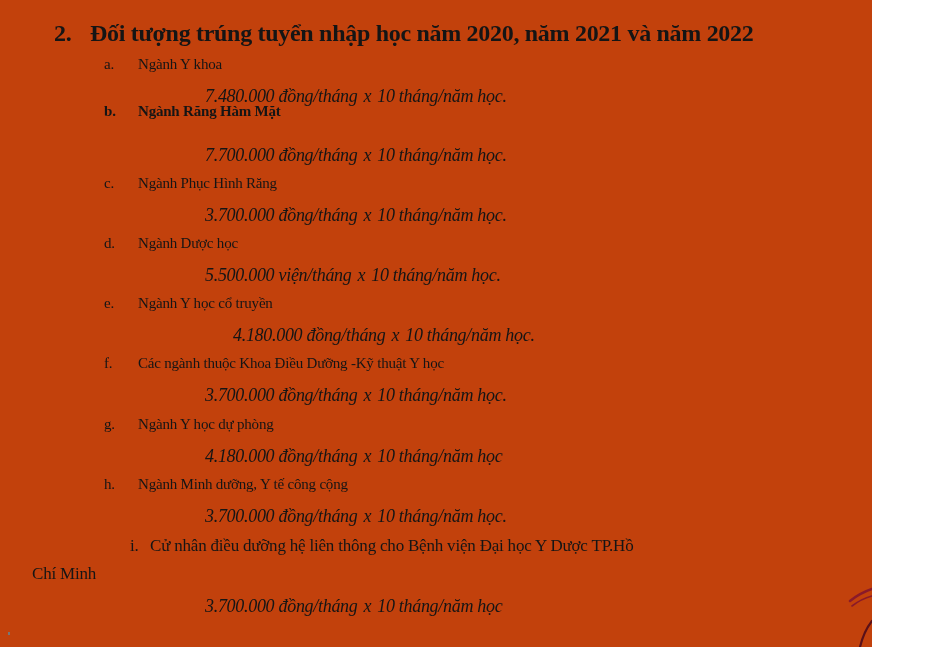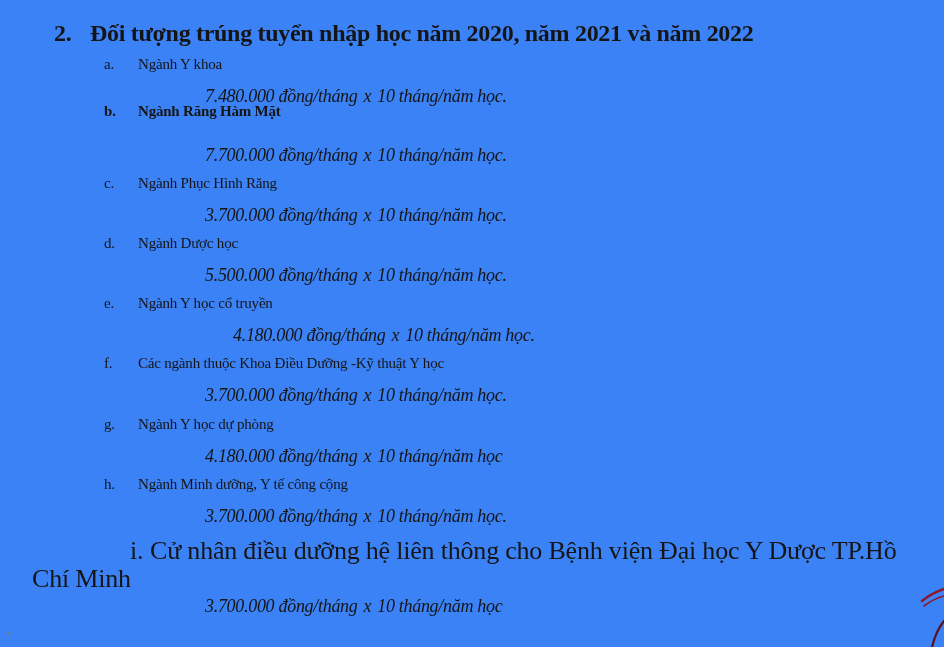--- a/index.html
+++ b/index.html
@@ -12,23 +12,23 @@
       height: 647px;
       position: relative;
       overflow: hidden;
       font-family: "Liberation Serif", "DejaVu Serif", serif;
       color: #151515;
     }
     .page {
       position: absolute;
       left: 0;
       top: 0;
-      width: 944px;
+      width: 872px;
       height: 647px;
-      background: #3b82f6;
+      background: #c2410c;
     }
     .heading {
       position: absolute;
       left: 54px;
       top: 20px;
       font-size: 24px;
       font-weight: bold;
       letter-spacing: -0.3px;
       white-space: nowrap;
     }
@@ -55,21 +55,21 @@
       white-space: nowrap;
       letter-spacing: -0.3px;
     }
     .fee .x {
       margin: 0 6px;
     }
     .para {
       position: absolute;
       left: 32px;
       width: 900px;
-      font-size: 26px;
+      font-size: 17px;
       white-space: nowrap;
       letter-spacing: -0.2px;
     }
     .para .indent {
       display: inline-block;
       width: 98px;
     }
     .para .letter {
       display: inline-block;
       width: 20px;
@@ -117,21 +117,21 @@
     <span class="letter">c.</span><span>Ngành Phục Hình Răng</span>
   </div>
   <div class="fee" style="top:205px;">
     <span>3.700.000 đồng/tháng</span><span class="x">x</span><span>10 tháng/năm học.</span>
   </div>
 
   <div class="item-label" style="top:235px;">
     <span class="letter">d.</span><span>Ngành Dược học</span>
   </div>
   <div class="fee" style="top:265px;">
-    <span>5.500.000 đồng/tháng</span><span class="x">x</span><span>10 tháng/năm học.</span>
+    <span>5.500.000 viện/tháng</span><span class="x">x</span><span>10 tháng/năm học.</span>
   </div>
 
   <div class="item-label" style="top:295px;">
     <span class="letter">e.</span><span>Ngành Y học cổ truyền</span>
   </div>
   <div class="fee" style="top:325px;margin-left:28px;">
     <span>4.180.000 đồng/tháng</span><span class="x">x</span><span>10 tháng/năm học.</span>
   </div>
 
   <div class="item-label" style="top:355px;">

